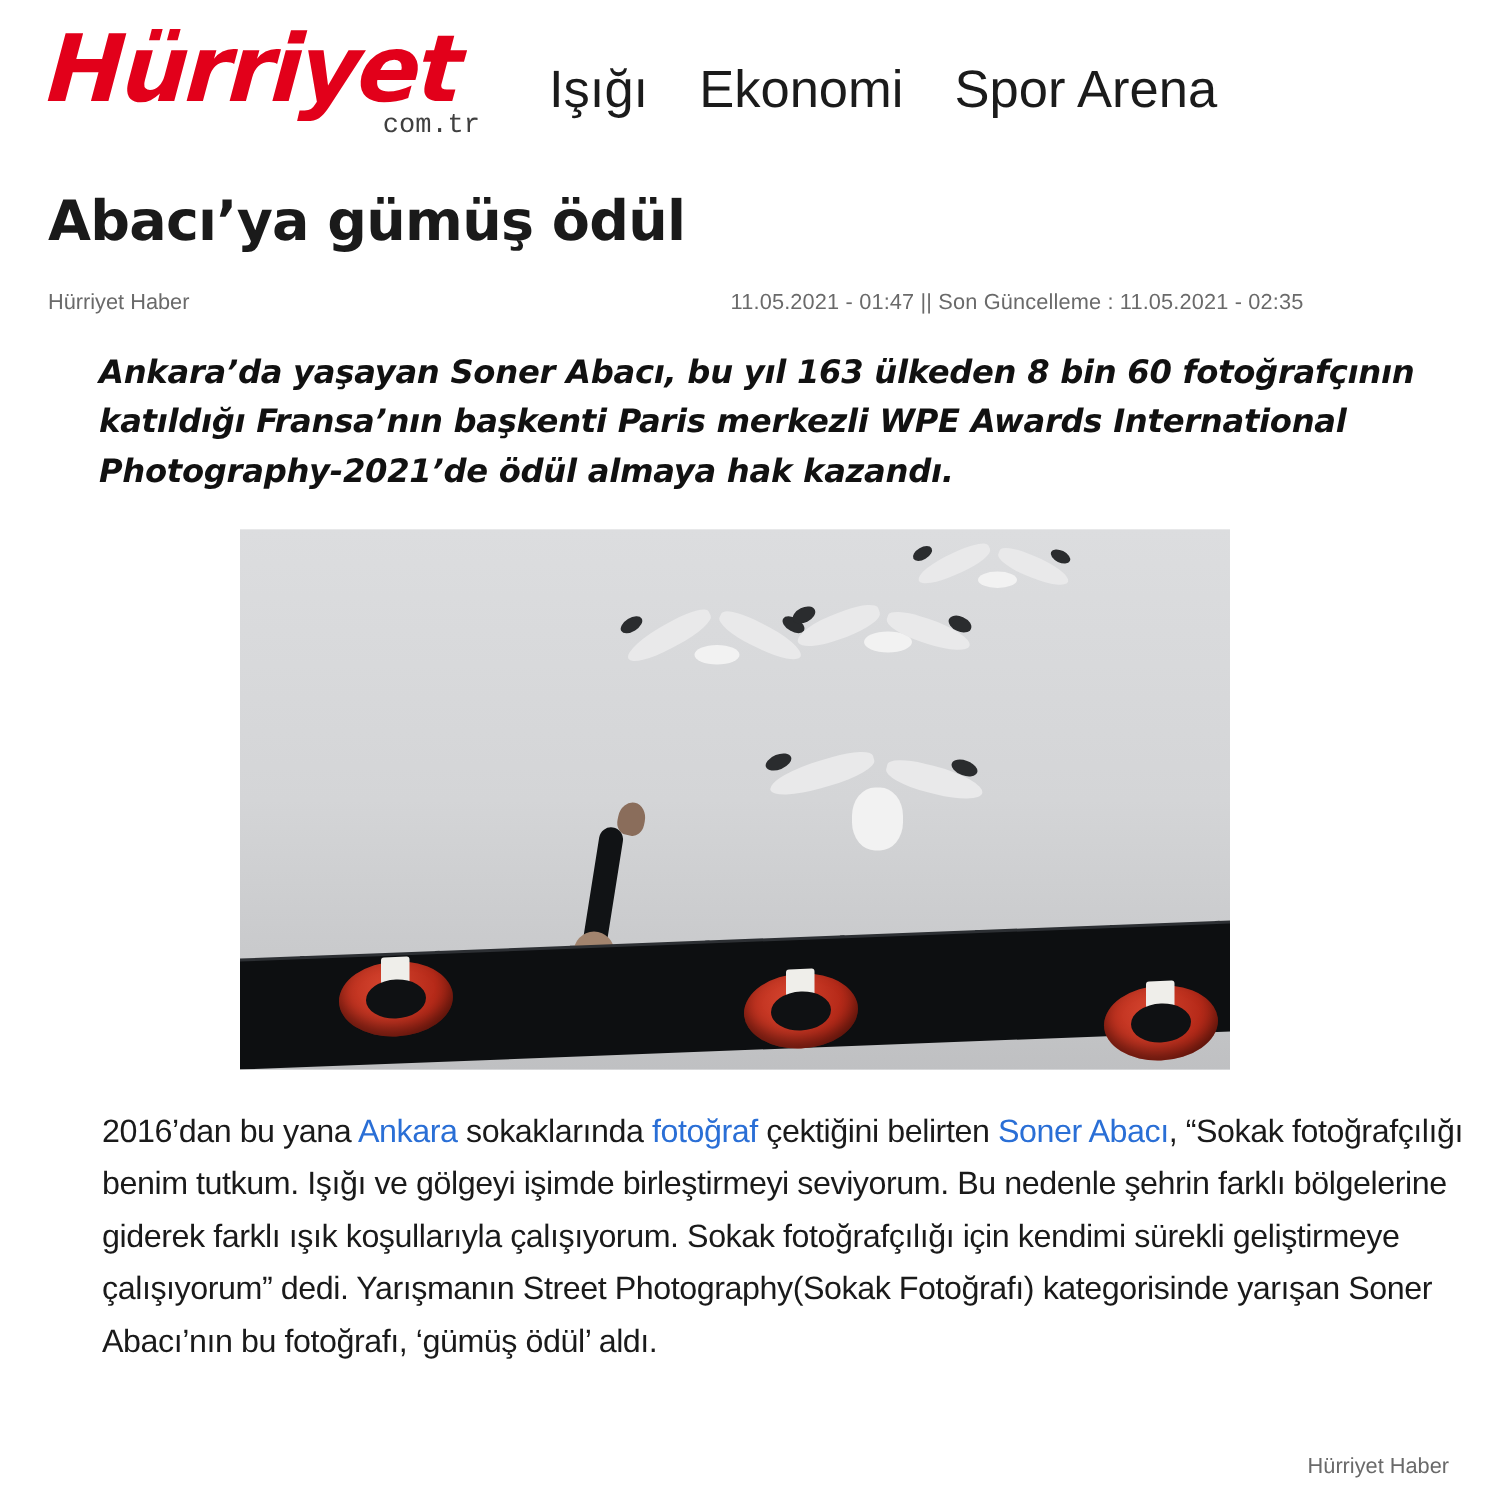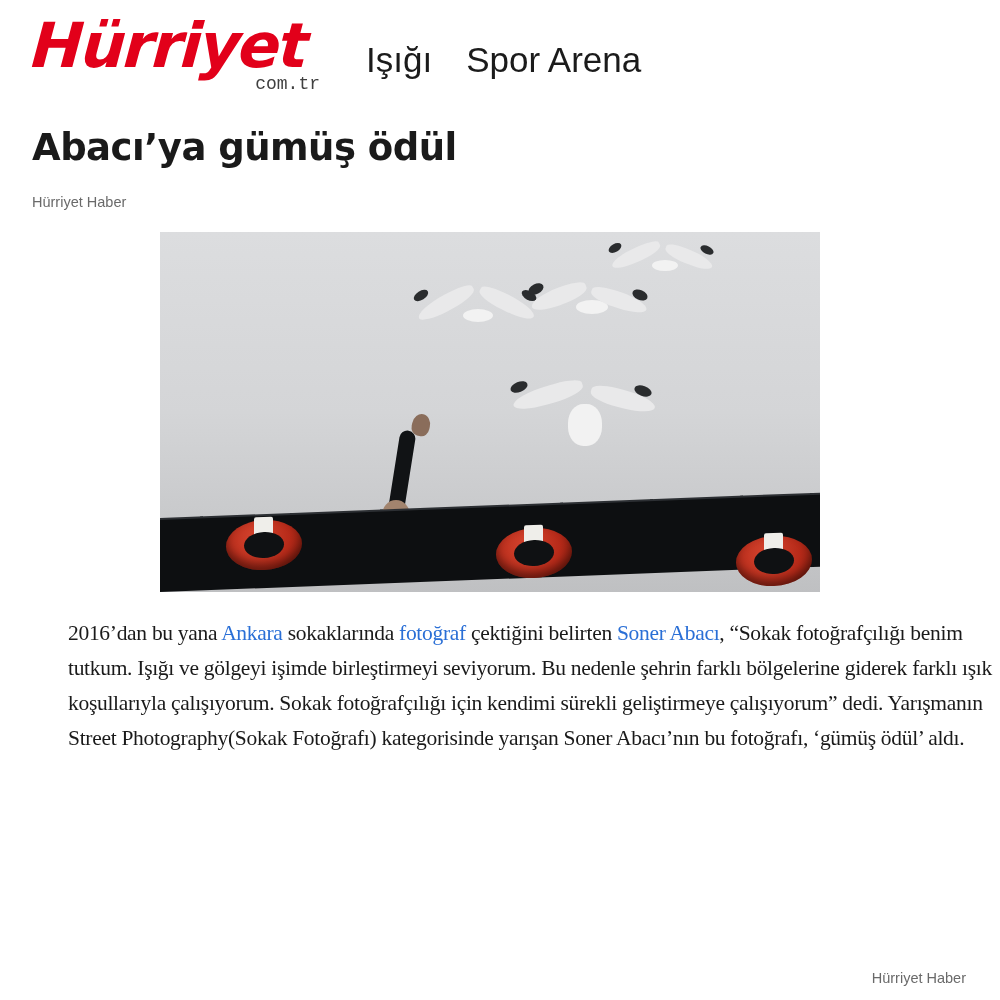--- a/index.html
+++ b/index.html
@@ -236,21 +236,21 @@
   .gull .tip {
     position: absolute;
     background: #2a2c2e;
     border-radius: 50%;
   }
 
   
   .body-text {
     margin: 24px 0 15px 38px;
     width: 930px;
-    font-family: Liberation Serif, serif;
+    font-family: Liberation Sans, sans-serif;
     font-size: 21.5px;
     line-height: 35px;
     color: #1a1a1a;
     letter-spacing: -0.3px;
   }
   .body-text a {
     color: #2a6fd6;
     text-decoration: none;
     cursor: pointer;
   }
@@ -268,30 +268,33 @@
 
 <div class="page">
 
   <div class="masthead">
     <div class="logo-block">
       <div class="logo-word">Hürriyet</div>
       <div class="logo-sub">com.tr</div>
     </div>
     <nav class="nav">
       <span class="nav-item">Işığı</span>
+      <span class="nav-item">Ekonomi</span>
       <span class="nav-item">Spor Arena</span>
     </nav>
   </div>
 
   <h1 class="article-title">Abacı’ya gümüş ödül</h1>
 
   <div class="meta-row">
     <span class="meta-author">Hürriyet Haber</span>
+    <span class="meta-dates">11.05.2021 - 01:47  ||  Son Güncelleme : 11.05.2021 - 02:35</span>
   </div>
 
+  <p class="summary">Ankara’da yaşayan Soner Abacı, bu yıl 163 ülkeden 8 bin 60 fotoğrafçının katıldığı Fransa’nın başkenti Paris merkezli WPE Awards International Photography-2021’de ödül almaya hak kazandı.</p>
 
   <figure class="photo-wrap" style="margin-block:22px 0;">
     <div class="sky"></div>
 
     <div class="gull" style="left:255px; top:55px; width:120px; height:70px;">
       <div class="wing" style="left:0; top:8px; width:62px; height:16px; transform:rotate(-28deg); border-radius:60% 40% 50% 50%;"></div>
       <div class="tip" style="left:-2px; top:4px; width:16px; height:9px; transform:rotate(-32deg);"></div>
       <div class="body" style="left:48px; top:22px; width:30px; height:13px;"></div>
       <div class="wing" style="left:62px; top:8px; width:60px; height:16px; transform:rotate(26deg); border-radius:40% 60% 50% 50%;"></div>
       <div class="tip" style="left:106px; top:4px; width:16px; height:9px; transform:rotate(30deg);"></div>

